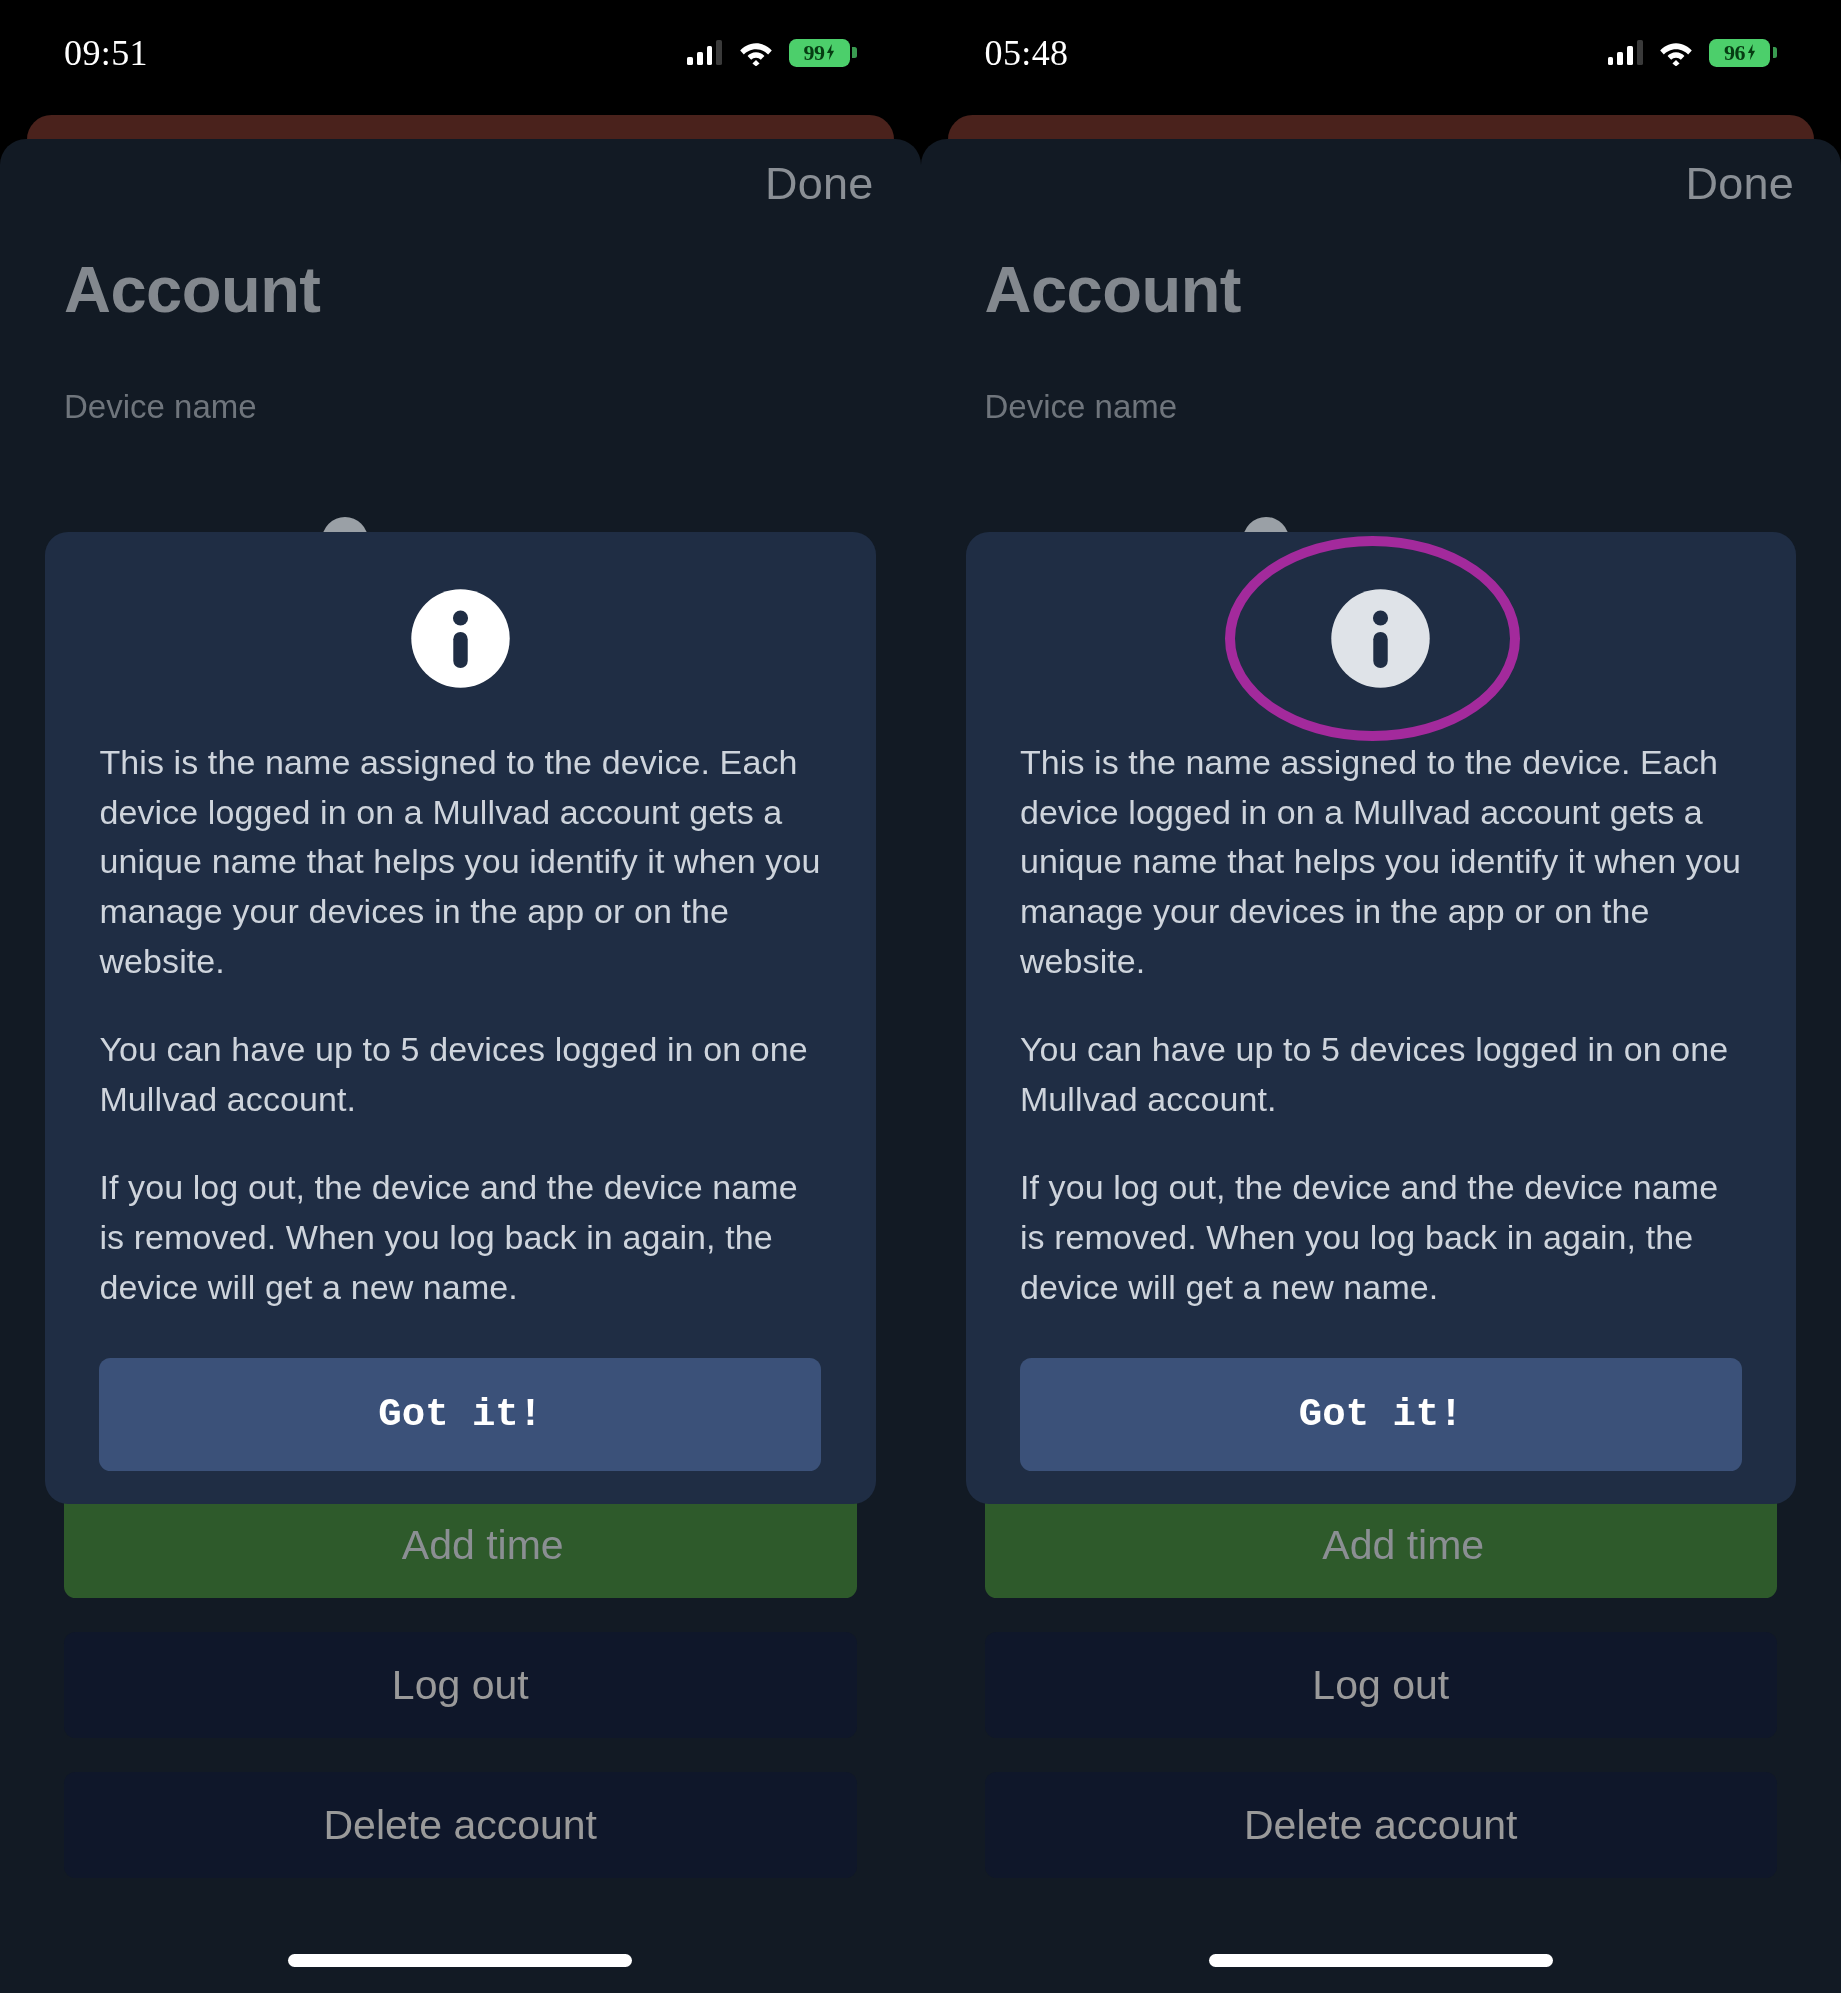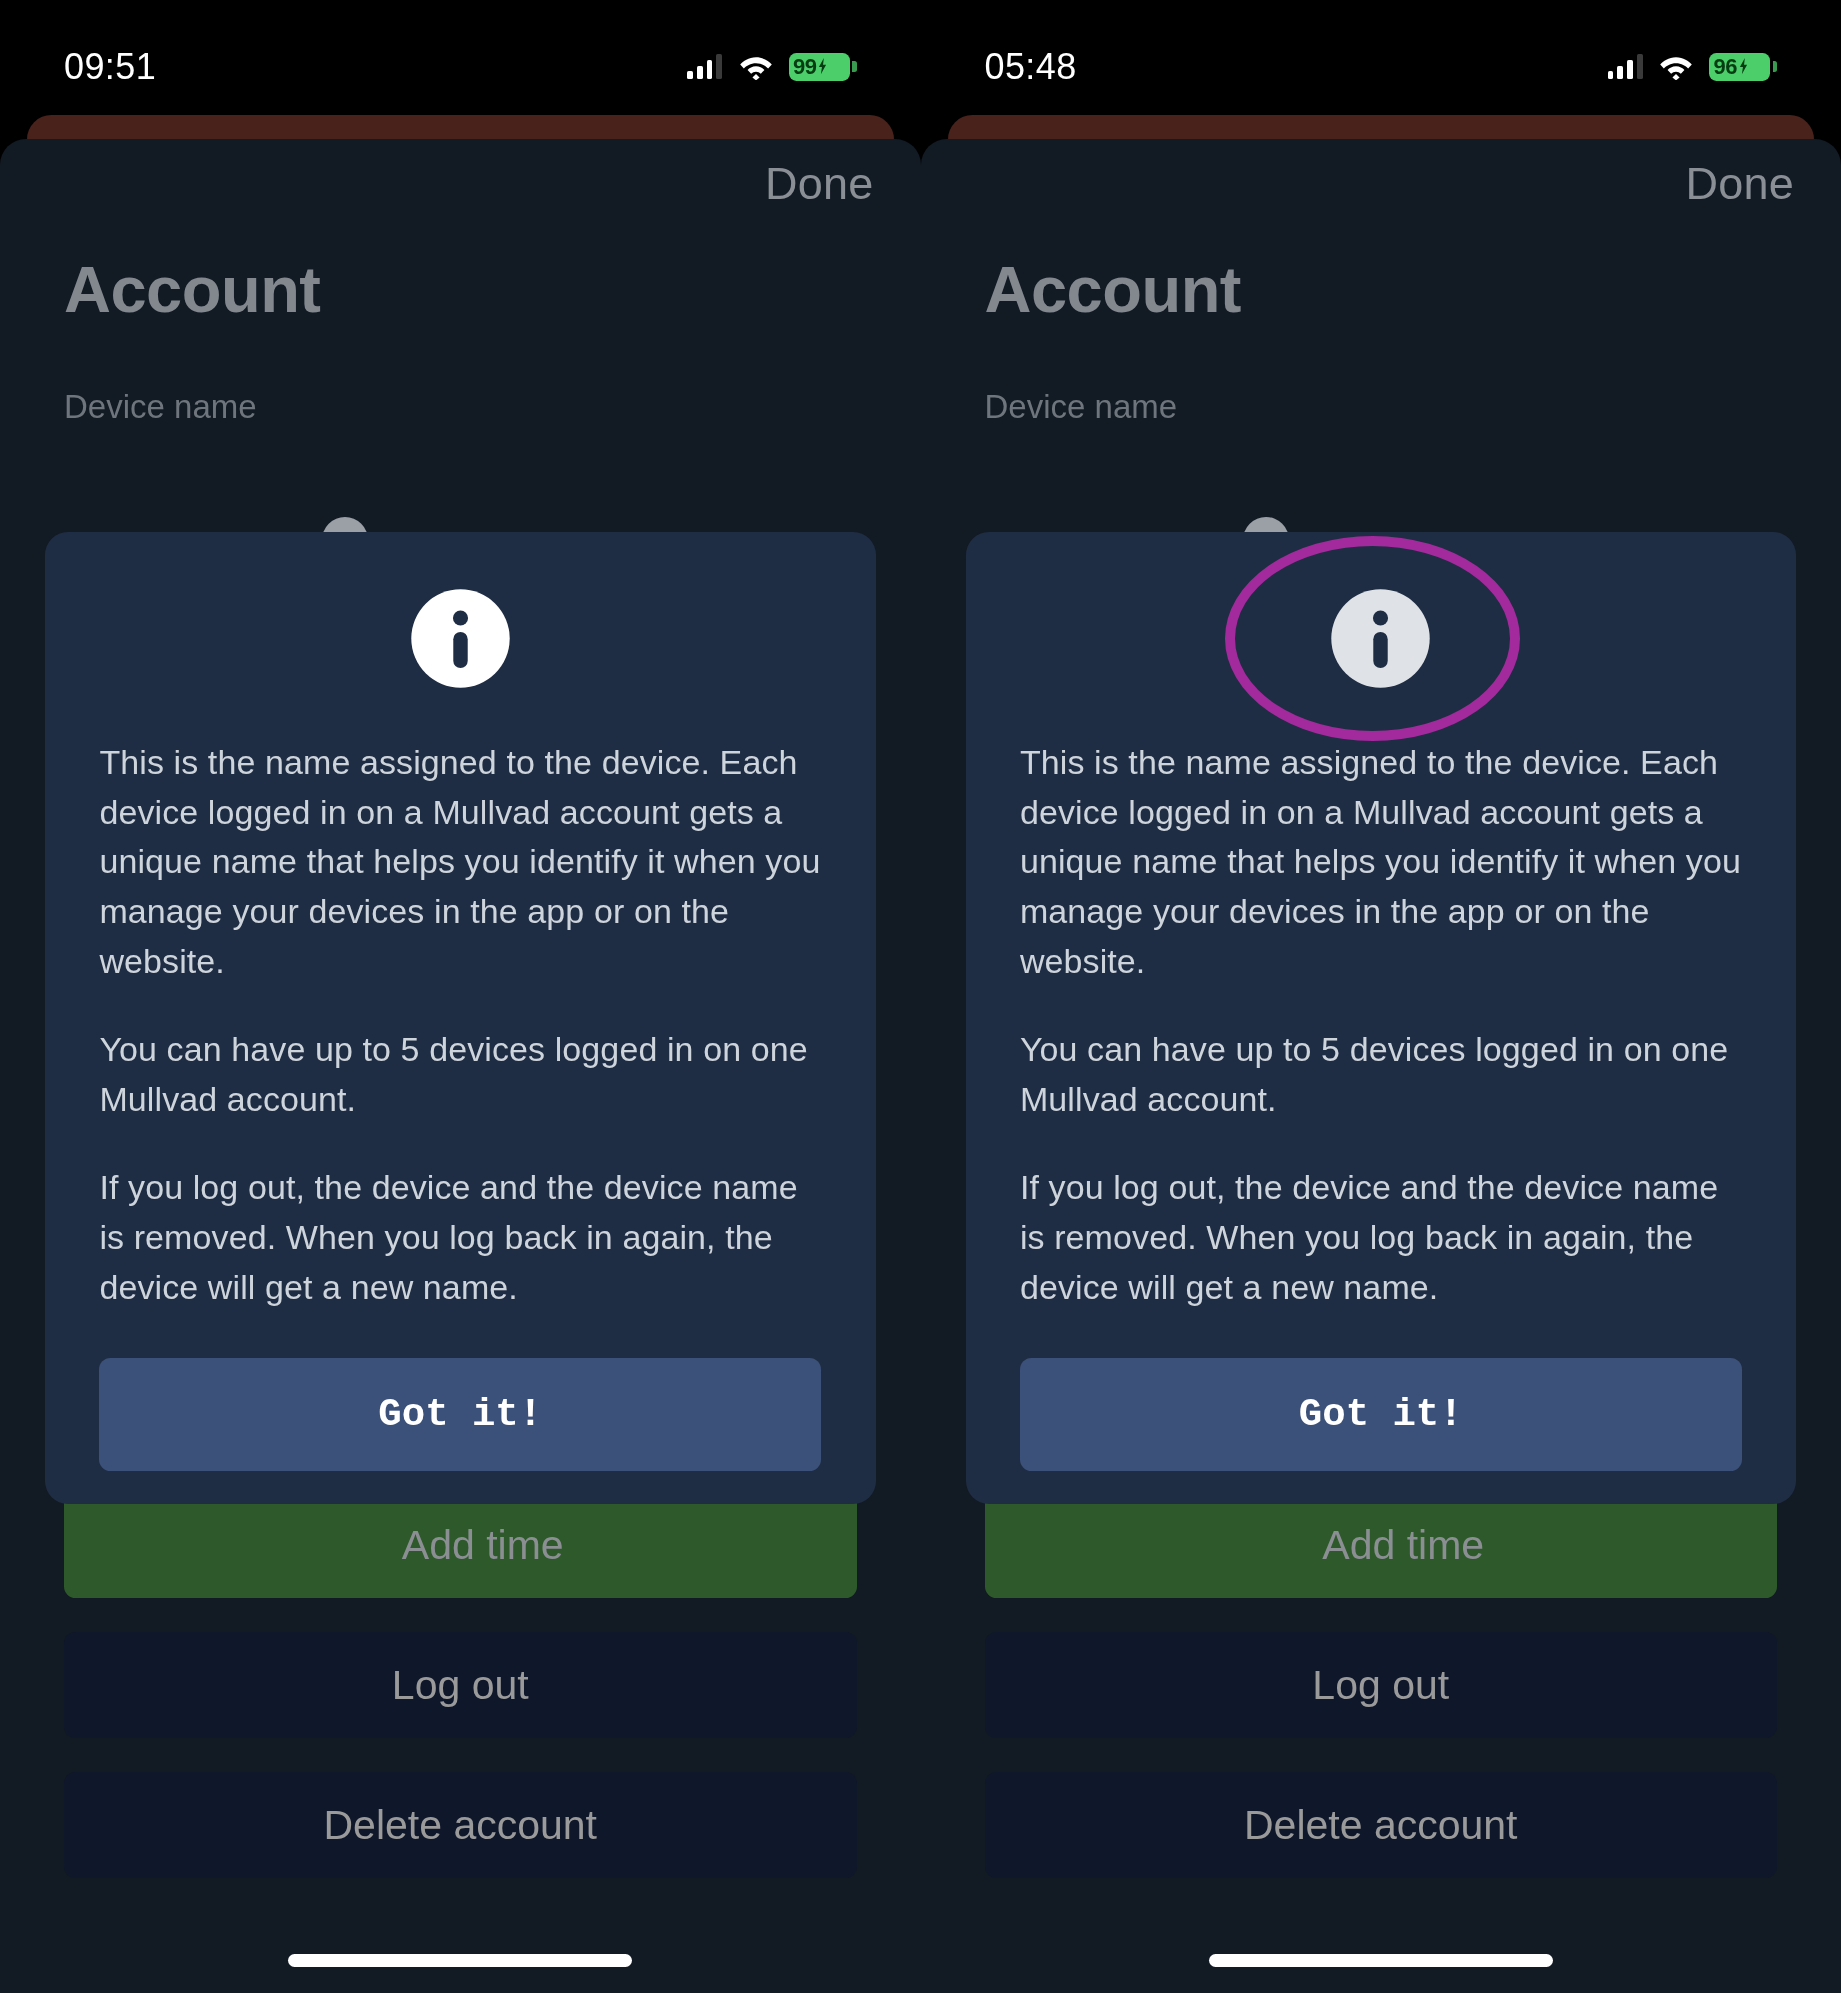--- a/index.html
+++ b/index.html
@@ -8,37 +8,37 @@
     background:#000;
     font-family:"Liberation Sans", sans-serif;
     overflow:hidden;
   }
   .screens { display:flex; width:1841px; height:1993px; }
   .phone { position:relative; width:921px; height:1993px; background:#000; overflow:hidden; }
   .phone.right { }
 
   
   .statusbar {
-    position:absolute; top:18px; left:0; width:100%; height:97px;
+    position:absolute; top:4px; left:0; width:100%; height:97px;
     display:flex; align-items:center; justify-content:space-between;
-    padding:0 64px 0 64px; color:#ffffff; z-index:40;
+    padding:0 64px 0 64px; color:#ffffff; z-index:40;font-family:Liberation Serif, serif;
   }
   .clock { font-size:36px; font-weight:500; letter-spacing:0.4px; }
   .status-right { display:flex; align-items:center; gap:16.4px; }
   .cellular { display:flex; align-items:flex-end; gap:4.1px; height:24.5px; }
   .cellular i { display:block; width:5.7px; background:#ffffff; border-radius:1.6px; }
   .cellular i:nth-child(1){ height:8.2px; }
   .cellular i:nth-child(2){ height:13px; }
   .cellular i:nth-child(3){ height:19px; }
   .cellular i:nth-child(4){ height:24.5px; background:#3a3a3a; }
   .wifi-icon { width:34px; height:26px; position:relative; }
   .battery { display:flex; align-items:center; }
   .battery-body {
     background:#4ccf6b; border-radius:7.4px; height:28px; min-width:61px;
-    display:flex; align-items:center; 
+    display:flex; align-items:center; justify-content:center;
     color:#063c12; font-size:22px; font-weight:700; padding:0 4.1px; letter-spacing:-0.4px;
   }
   .battery-cap { width:4.1px; height:10.6px; background:#4ccf6b; border-radius:0 2.5px 2.5px 0; margin-left:2.5px; opacity:.75; }
 
   
   .red-underlay {
     position:absolute; top:115px; left:27px; right:27px; height:57px;
     background:#4a221c; border-radius:24.5px 24.5px 0 0; z-index:5;
   }
 

